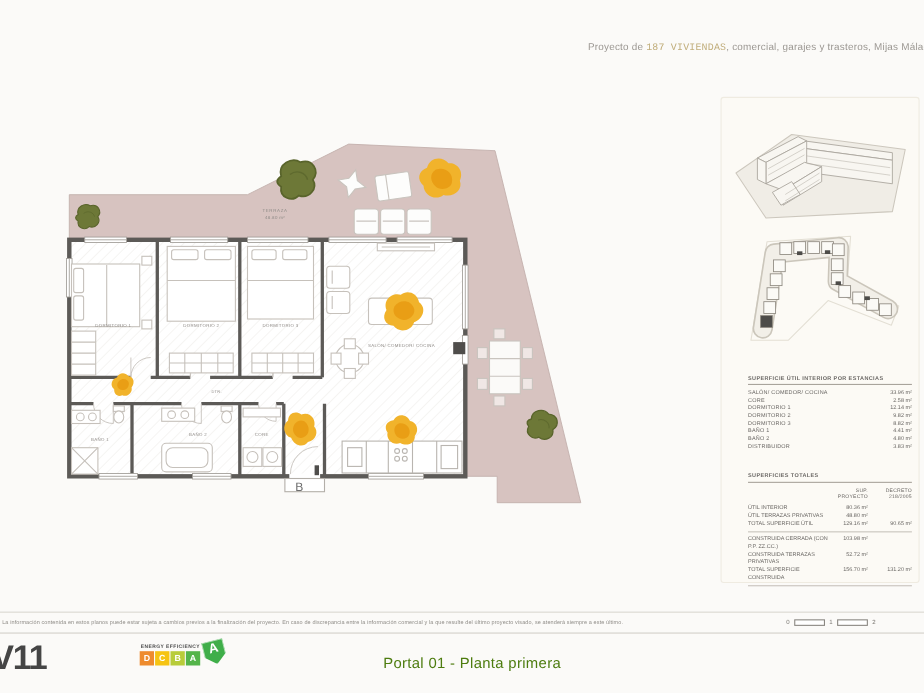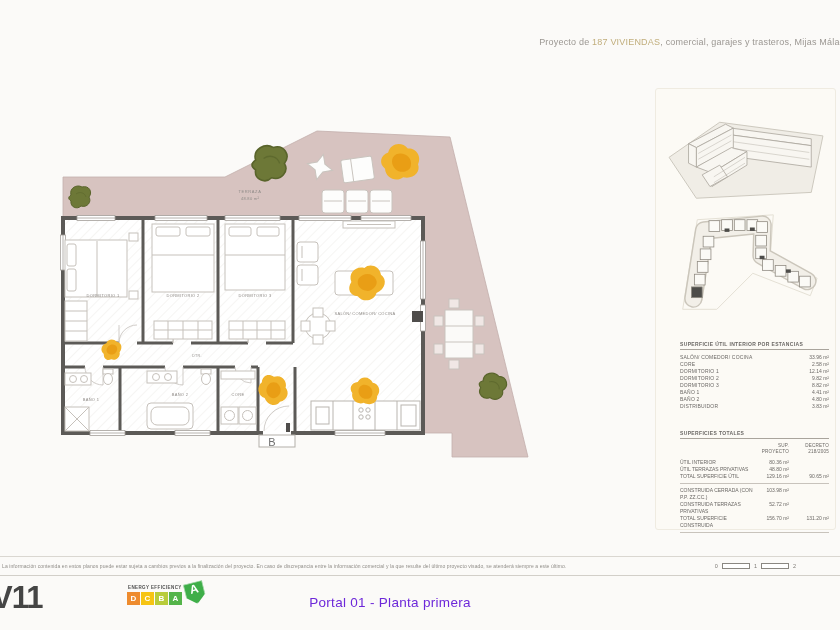--- a/index.html
+++ b/index.html
@@ -5,21 +5,21 @@
   html,body{margin:0;padding:0;}
   body{
     width:840px;height:630px;position:relative;overflow:hidden;
     background:#fbfaf8;font-family:"Liberation Sans",sans-serif;
   }
   
   .proj-header{
     position:absolute;top:37px;right:-10px;white-space:nowrap;
     font-size:9px;letter-spacing:.2px;color:#9b9792;
   }
-  .proj-header .hl{color:#c1ae7c;}
+  .proj-header .hl{color:#c1ae7c;font-family:Liberation Mono, monospace;}
   
   .plan-wrap{position:absolute;left:55px;top:105px;width:490px;height:360px;}
   svg text{font-family:"Liberation Sans",sans-serif;}
   
   .sidebar{
     position:absolute;left:655px;top:88px;width:181px;height:442px;
     background:#fcfaf5;border:1px solid #efebe1;border-radius:3px;
     box-sizing:border-box;padding:4px 0 0 0;
   }
   .mini{display:block;margin:2px auto 0 auto;}
@@ -57,22 +57,22 @@
   .energy .esq{width:13px;height:13px;display:flex;align-items:center;justify-content:center;
     color:#fff;font-size:8px;font-weight:bold;}
   .energy .earrow{
     position:absolute;right:14px;top:-3px;width:20px;height:22px;background:#3fae49;
     clip-path:polygon(0 0,100% 0,100% 62%,50% 100%,0 62%);
     display:flex;align-items:flex-start;justify-content:center;
     color:#fff;font-size:12px;font-weight:bold;transform:rotate(-14deg);
     box-shadow:0 0 0 1px rgba(255,255,255,.6) inset;
   }
   .plan-title{
-    position:absolute;left:270px;top:595px;width:240px;text-align:center;
-    font-size:13.5px;color:#6d28d9;letter-spacing:.3px;
+    position:absolute;left:270px;top:595px;width:240px;text-align:right;
+    font-size:13.5px;color:#4d7c0f;letter-spacing:.3px;
   }
 </style>
 </head>
 <body>
 
 <div class="proj-header">
   <span>Proyecto de </span><span class="hl">187 VIVIENDAS</span><span>, comercial, garajes y trasteros, Mijas Málaga</span>
 </div>
 
 <div class="plan-wrap">

